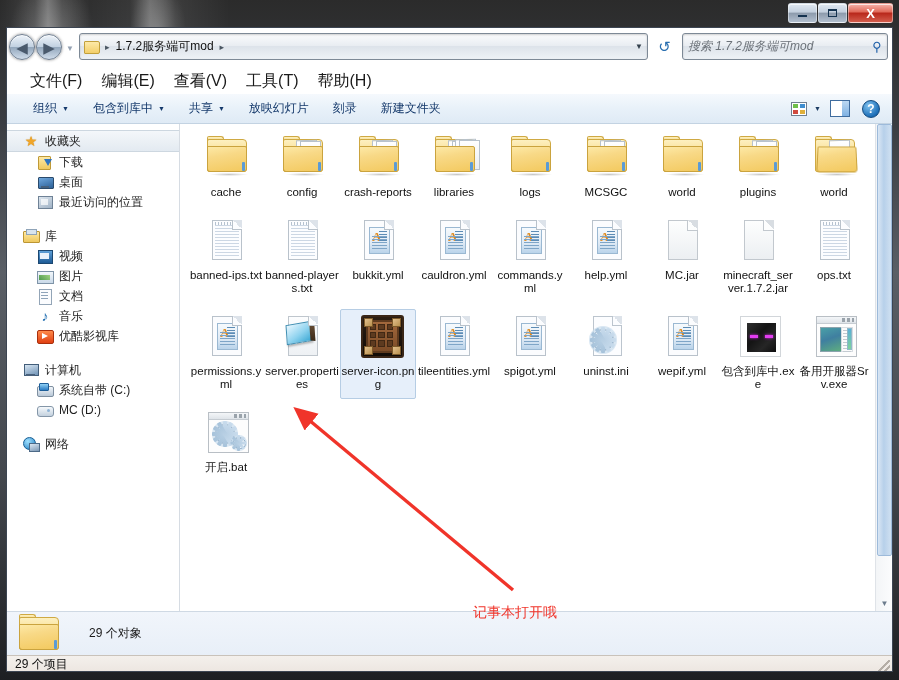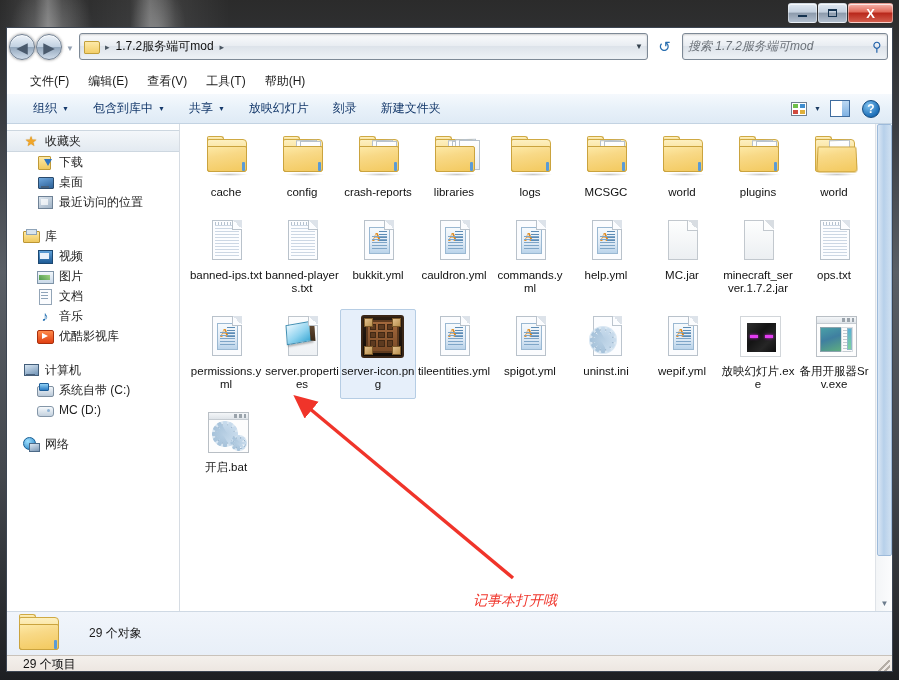--- a/index.html
+++ b/index.html
@@ -131,21 +131,21 @@
     font-size:12px; color:#6b7178; font-style:italic; flex:1; white-space:nowrap; overflow:hidden;
   }
   #search-icon{ color:#1e5fa8; font-size:13px; transform:scaleX(-1); }
 
   
   #menu-bar{
     position:absolute; left:0; top:41px; width:885px; height:25px;
     background:#fff; display:flex; align-items:center; padding-left:14px;
   }
   .menu-item{
-    font-size:12px; color:#1a1a1a; padding:3px 9px; margin-right:1px; cursor:default;
+    font-size:16px; color:#1a1a1a; padding:3px 9px; margin-right:1px; cursor:default;
   }
 
   
   #command-bar{
     position:absolute; left:0; top:66px; width:885px; height:30px;
     background:linear-gradient(180deg,#f5f9fd 0%,#e8f1f9 50%,#dfeaf5 100%);
     border-bottom:1px solid #c3d3e2;
     display:flex; align-items:center; padding-left:16px;
   }
   .cmd{
@@ -439,33 +439,33 @@
     border-top:1px solid #cfd9e4;
     display:flex; align-items:center; padding-left:10px;
   }
   #details-icon{ width:44px; height:38px; position:relative; flex:0 0 44px; }
   #details-text{ font-size:12px; color:#1a1a1a; margin-left:28px; }
 
   
   #status-bar{
     position:absolute; left:0; top:627px; width:885px; height:18px;
     background:linear-gradient(180deg,#f4f0ec 0%,#ece6e0 100%);
-    border-top:1px solid #c9c2ba; display:flex; align-items:flex-end; padding-left:16px;
+    border-top:1px solid #c9c2ba; display:flex; align-items:flex-end; padding-left:8px;
   }
   #status-text{ font-size:12px; color:#111; }
   #resize-grip{
     position:absolute; right:2px; bottom:1px; width:12px; height:12px;
     background:
       linear-gradient(135deg,transparent 45%,#b5aea6 45%,#b5aea6 55%,transparent 55%),
       linear-gradient(135deg,transparent 70%,#b5aea6 70%,#b5aea6 80%,transparent 80%);
   }
 
   
   #annotation-layer{
-    position:absolute; left:0; top:0; width:899px; height:616px; pointer-events:none; z-index:40;font-style:italic;
+    position:absolute; left:0; top:12px; width:899px; height:616px; pointer-events:none; z-index:40;
   }
   #annotation-text{
     position:absolute; left:473px; top:592px; font-size:14px; color:#f0342a;
     font-family:"Liberation Sans","DejaVu Sans",sans-serif; white-space:nowrap;
   }
 </style>
 </head>
 <body>
 
 <div id="window">
@@ -1085,21 +1085,21 @@
             </div>
             <div class="fileitem">
               <div class="ithumb">
                 <span class="fi-ender">
                   <span class="ender-face">
                     <span class="ender-eye l"></span>
                     <span class="ender-eye r"></span>
                   </span>
                 </span>
               </div>
-              <div class="ilabel">放映幻灯片.exe</div>
+              <div class="ilabel">包含到库中.exe</div>
             </div>
             <div class="fileitem">
               <div class="ithumb">
                 <span class="fi-exe">
                   <span class="exe-title"></span>
                   <span class="exe-body"></span>
                   <span class="exe-side">
                     <i></i>
                     <i></i>
                     <i></i>

